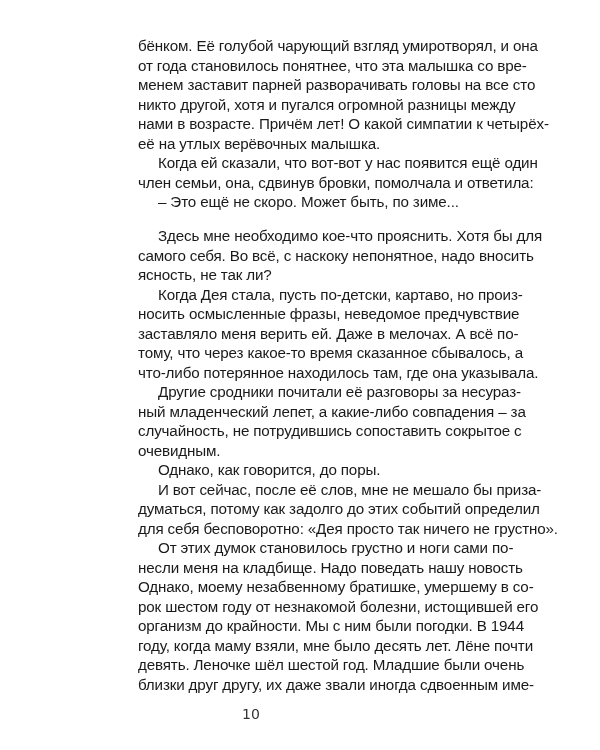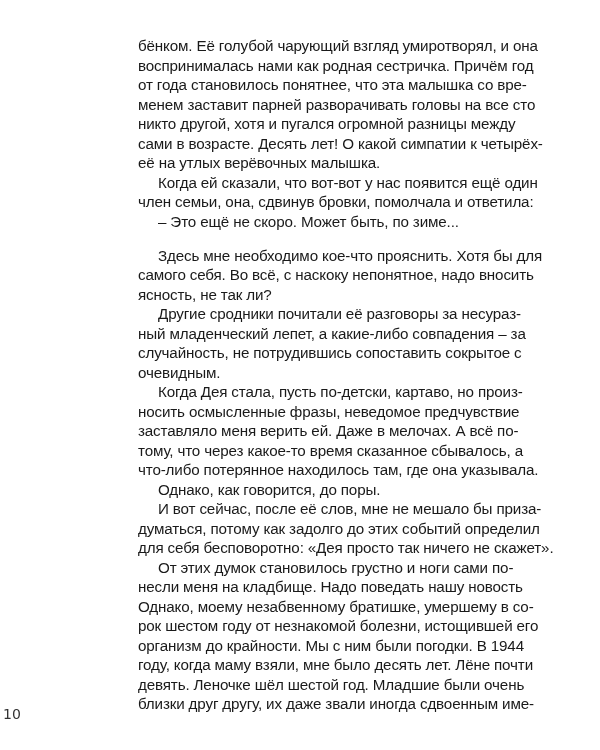--- a/index.html
+++ b/index.html
@@ -47,39 +47,38 @@
     }
     .gap {
       display: block;
       height: 14.5px;
     }
     .page-number {
       position: absolute;
       left: 0;
       width: 496px;
       top: 706px;
-      text-align: left;
+      text-align: center;
       font-size: 14px;
       color: #333333;
       font-family: "DejaVu Sans", sans-serif;
     }
   </style>
 </head>
 <body>
 
 <div class="page">
   <div class="text-block">
 
     <div>
       <span class="line">бёнком. Её голубой чарующий взгляд умиротворял, и она</span>
-      <span class="line">воспринималась нами как родная сестричка. Причём год</span>
       <span class="line">от года становилось понятнее, что эта малышка со вре-</span>
       <span class="line">менем заставит парней разворачивать головы на все сто</span>
       <span class="line">никто другой, хотя и пугался огромной разницы между</span>
-      <span class="line">сами в возрасте. Десять лет! О какой симпатии к четырёх-</span>
+      <span class="line">нами в возрасте. Причём лет! О какой симпатии к четырёх-</span>
       <span class="line last">её на утлых верёвочных малышка.</span>
     </div>
 
     <div>
       <span class="line indent">Когда ей сказали, что вот-вот у нас появится ещё один</span>
       <span class="line last">член семьи, она, сдвинув бровки, помолчала и ответила:</span>
     </div>
 
     <div>
       <span class="line indent last">– Это ещё не скоро. Может быть, по зиме...</span>
@@ -87,42 +86,42 @@
 
     <span class="gap"></span>
 
     <div>
       <span class="line indent">Здесь мне необходимо кое-что прояснить. Хотя бы для</span>
       <span class="line">самого себя. Во всё, с наскоку непонятное, надо вносить</span>
       <span class="line last">ясность, не так ли?</span>
     </div>
 
     <div>
-      <span class="line indent">Другие сродники почитали её разговоры за несураз-</span>
-      <span class="line">ный младенческий лепет, а какие-либо совпадения – за</span>
-      <span class="line">случайность, не потрудившись сопоставить сокрытое с</span>
-      <span class="line last">очевидным.</span>
-    </div>
-
-    <div>
       <span class="line indent">Когда Дея стала, пусть по-детски, картаво, но произ-</span>
       <span class="line">носить осмысленные фразы, неведомое предчувствие</span>
       <span class="line">заставляло меня верить ей. Даже в мелочах. А всё по-</span>
       <span class="line">тому, что через какое-то время сказанное сбывалось, а</span>
       <span class="line last">что-либо потерянное находилось там, где она указывала.</span>
+    </div>
+
+    <div>
+      <span class="line indent">Другие сродники почитали её разговоры за несураз-</span>
+      <span class="line">ный младенческий лепет, а какие-либо совпадения – за</span>
+      <span class="line">случайность, не потрудившись сопоставить сокрытое с</span>
+      <span class="line last">очевидным.</span>
     </div>
 
     <div>
       <span class="line indent last">Однако, как говорится, до поры.</span>
     </div>
 
     <div>
       <span class="line indent">И вот сейчас, после её слов, мне не мешало бы приза-</span>
       <span class="line">думаться, потому как задолго до этих событий определил</span>
-      <span class="line last">для себя бесповоротно: «Дея просто так ничего не скажет».</span>
+      <span class="line last">для себя бесповоротно: «Дея просто так ничего не грустно».</span>
     </div>
 
     <div>
       <span class="line indent">От этих думок становилось грустно и ноги сами по-</span>
       <span class="line">несли меня на кладбище. Надо поведать нашу новость</span>
       <span class="line">Однако, моему незабвенному братишке, умершему в со-</span>
       <span class="line">рок шестом году от незнакомой болезни, истощившей его</span>
       <span class="line">организм до крайности. Мы с ним были погодки. В 1944</span>
       <span class="line">году, когда маму взяли, мне было десять лет. Лёне почти</span>
       <span class="line">девять. Леночке шёл шестой год. Младшие были очень</span>

